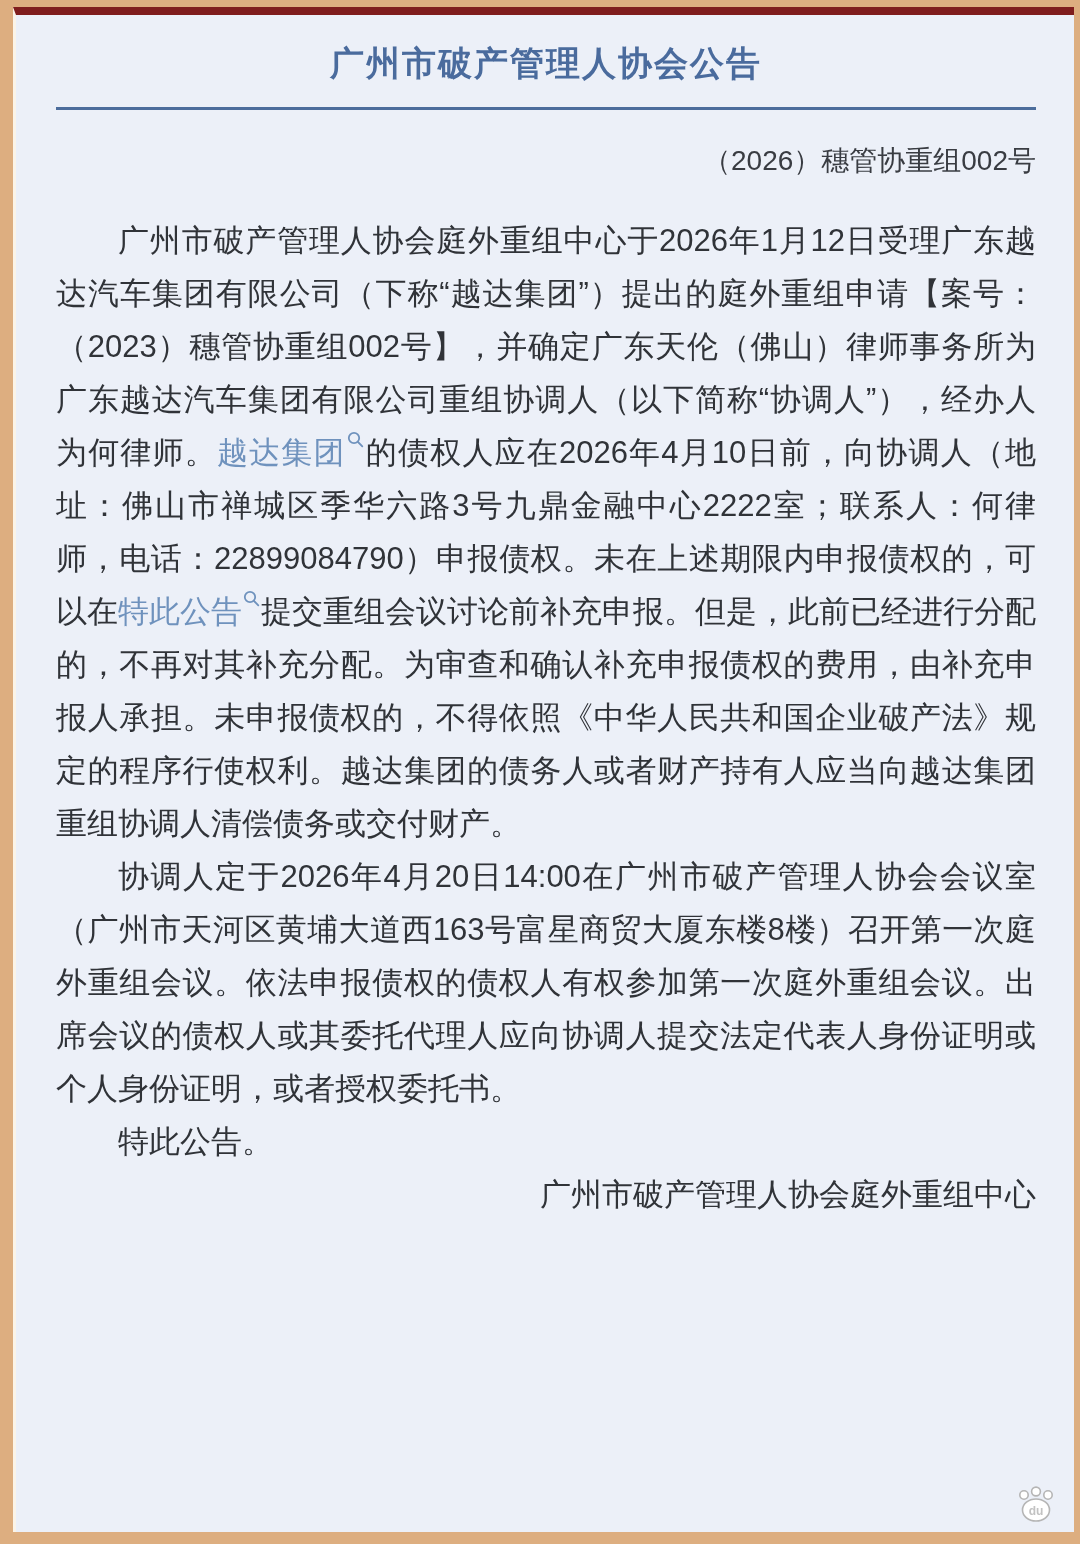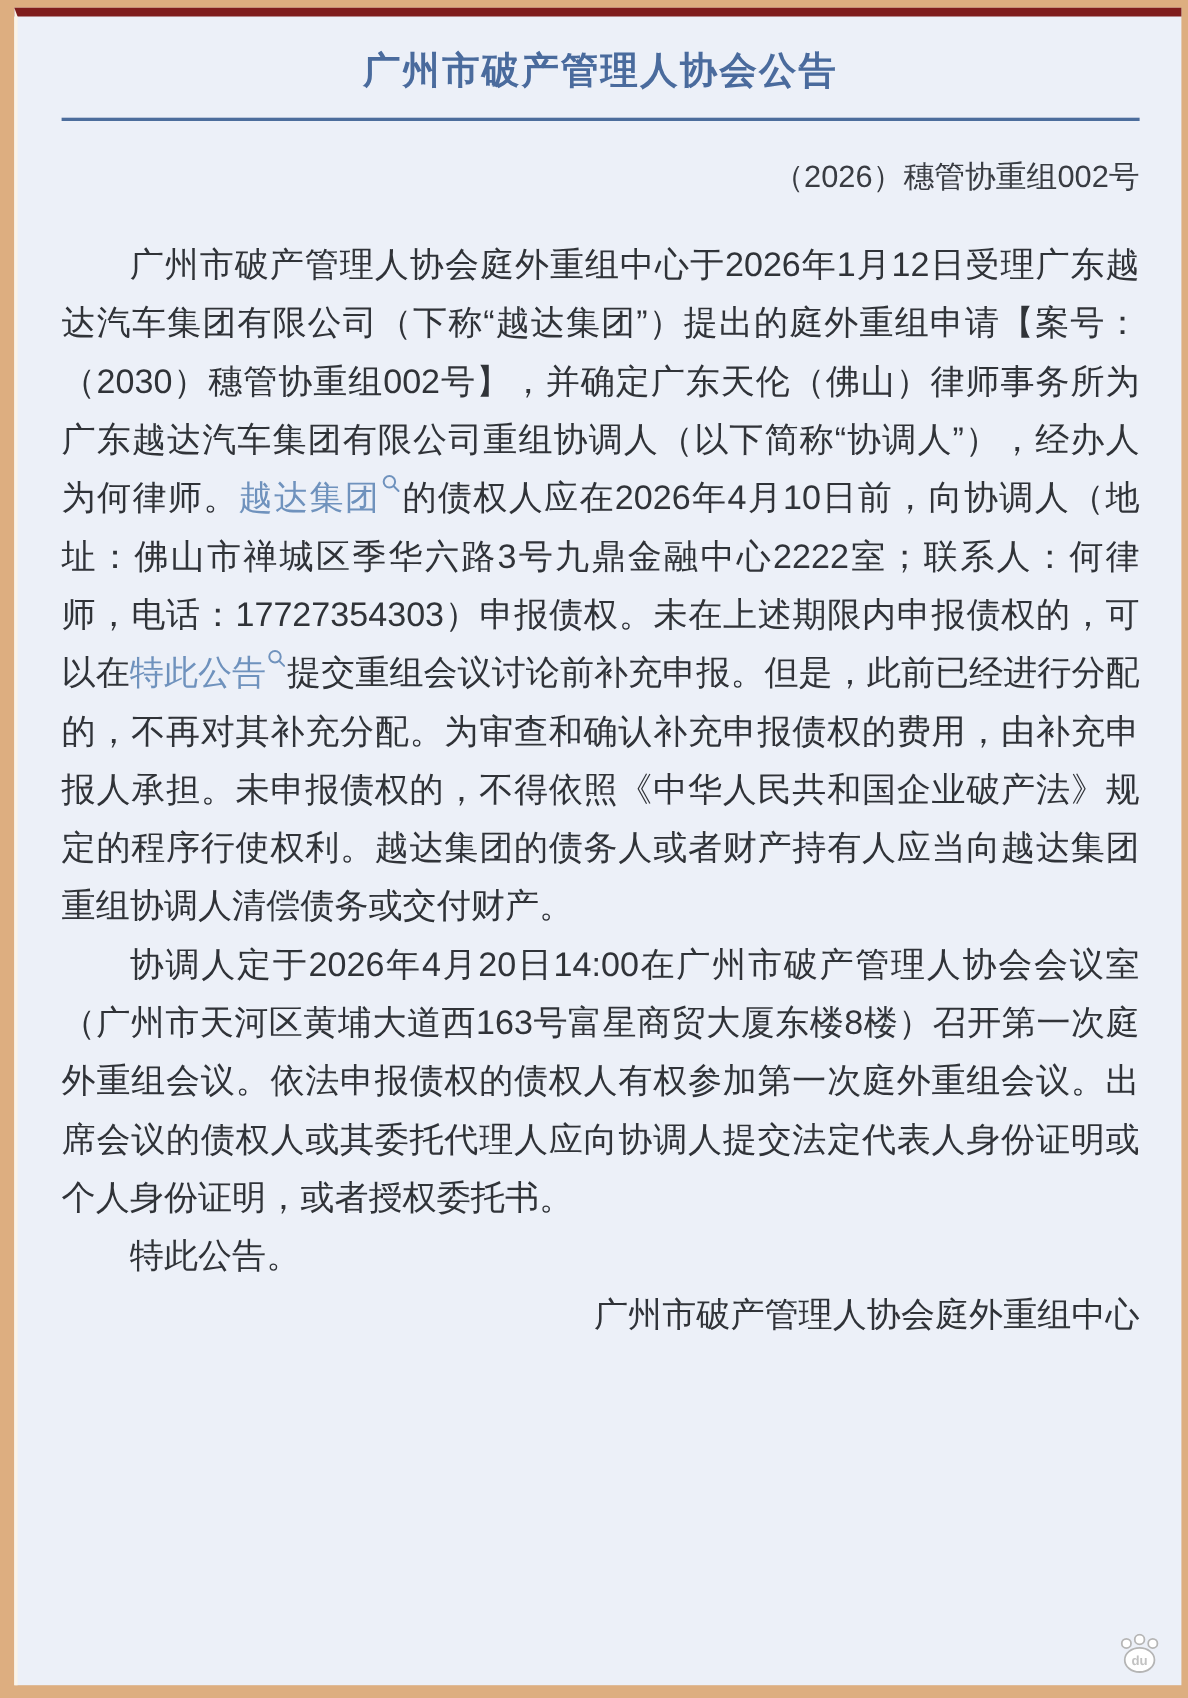--- a/index.html
+++ b/index.html
@@ -121,24 +121,24 @@
     <div class="inner">
 
       <h1 class="doc-title">广州市破产管理人协会公告</h1>
 
       <div class="rule"></div>
 
       <div class="doc-number">（2026）穗管协重组002号</div>
 
       <div class="doc-body">
 
-        <p><span>广州市破产管理人协会庭外重组中心于2026年1月12日受理广东越达汽车集团有限公司（下称“越达集团”）提出的庭外重组申请【案号：（2030）穗管协重组002号】，并确定广东天伦（佛山）律师事务所为广东越达汽车集团有限公司重组协调人（以下简称“协调人”），经办人为何律师。</span><a class="inline-link"><span>越达集团</span></a><span class="search-sup"><svg width="19" height="19" viewBox="0 0 19 19">
+        <p><span>广州市破产管理人协会庭外重组中心于2026年1月12日受理广东越达汽车集团有限公司（下称“越达集团”）提出的庭外重组申请【案号：（2023）穗管协重组002号】，并确定广东天伦（佛山）律师事务所为广东越达汽车集团有限公司重组协调人（以下简称“协调人”），经办人为何律师。</span><a class="inline-link"><span>越达集团</span></a><span class="search-sup"><svg width="19" height="19" viewBox="0 0 19 19">
                 <circle cx="8" cy="8" r="5.2" fill="none" stroke="#6f92bd" stroke-width="1.8"></circle>
                 <line x1="12" y1="12" x2="16.3" y2="16.3" stroke="#6f92bd" stroke-width="1.8" stroke-linecap="round"></line>
-              </svg></span><span>的债权人应在2026年4月10日前，向协调人（地址：佛山市禅城区季华六路3号九鼎金融中心2222室；联系人：何律师，电话：17727354303）申报债权。未在上述期限内申报债权的，可以在</span><a class="inline-link"><span>特此公告</span></a><span class="search-sup"><svg width="19" height="19" viewBox="0 0 19 19">
+              </svg></span><span>的债权人应在2026年4月10日前，向协调人（地址：佛山市禅城区季华六路3号九鼎金融中心2222室；联系人：何律师，电话：22899084790）申报债权。未在上述期限内申报债权的，可以在</span><a class="inline-link"><span>特此公告</span></a><span class="search-sup"><svg width="19" height="19" viewBox="0 0 19 19">
                 <circle cx="8" cy="8" r="5.2" fill="none" stroke="#6f92bd" stroke-width="1.8"></circle>
                 <line x1="12" y1="12" x2="16.3" y2="16.3" stroke="#6f92bd" stroke-width="1.8" stroke-linecap="round"></line>
               </svg></span><span>提交重组会议讨论前补充申报。但是，此前已经进行分配的，不再对其补充分配。为审查和确认补充申报债权的费用，由补充申报人承担。未申报债权的，不得依照《中华人民共和国企业破产法》规定的程序行使权利。越达集团的债务人或者财产持有人应当向越达集团重组协调人清偿债务或交付财产。</span></p>
 
 
         <p>协调人定于2026年4月20日14:00在广州市破产管理人协会会议室（广州市天河区黄埔大道西163号富星商贸大厦东楼8楼）召开第一次庭外重组会议。依法申报债权的债权人有权参加第一次庭外重组会议。出席会议的债权人或其委托代理人应向协调人提交法定代表人身份证明或个人身份证明，或者授权委托书。</p>
 
         <p class="closing">特此公告。</p>
 
         <p class="signature">广州市破产管理人协会庭外重组中心</p>

